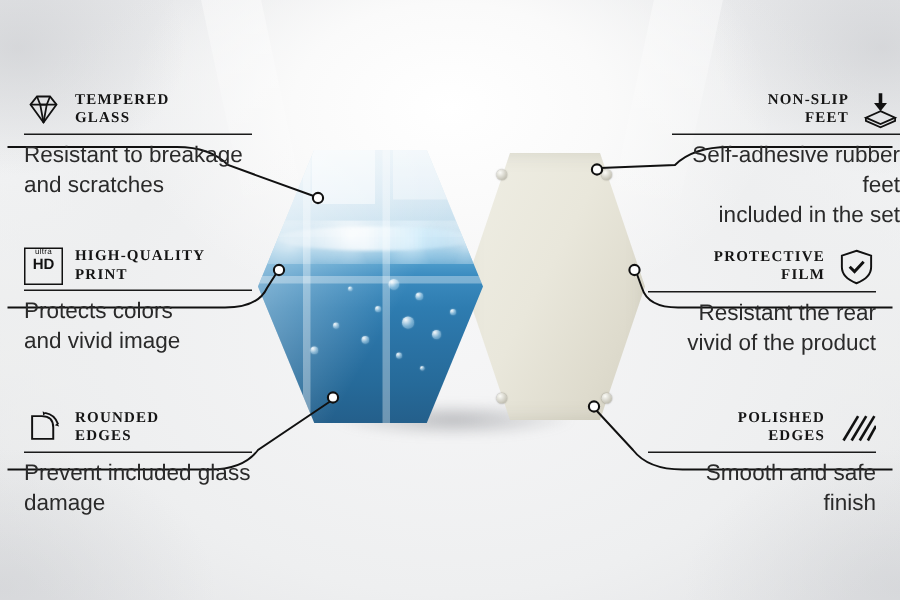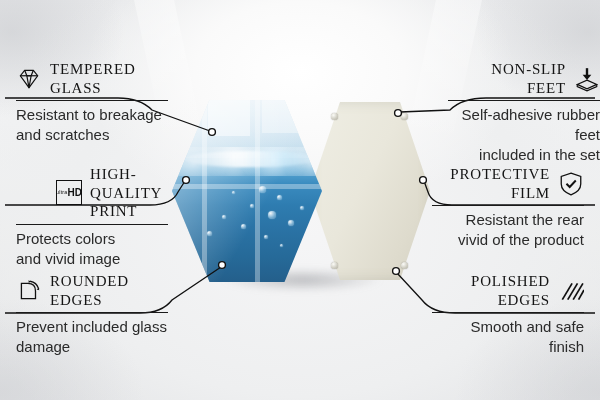--- a/index.html
+++ b/index.html
@@ -90,35 +90,35 @@
     background:radial-gradient(ellipse 50% 50% at 50% 50%, rgba(108,110,116,.40), rgba(108,110,116,0) 70%);
     filter:blur(3px);
   }
 
   
   .callout{position:absolute;}
   .callout .head{display:flex;align-items:center;gap:8px;}
   .callout.right .head{flex-direction:row-reverse;}
   .title{
     font-family:"Liberation Serif", serif;
-    font-size:15px;font-weight:normal;color:#141414;
+    font-size:10px;font-weight:bold;color:#141414;
     letter-spacing:.8px;line-height:1.24;text-transform:uppercase;
   }
   .callout.right .title{text-align:right;}
   .rule{height:0;border-top:1.3px solid #1a1a1a;margin:3px 0 4px;}
   .desc{
     font-family:Liberation Sans, sans-serif;
     font-size:15px;color:#2a2a2a;line-height:1.32;
   }
   .callout.right .desc{text-align:right;}
   .ico{width:26px;height:26px;flex:0 0 26px;display:block;}
   .ultrahd{
     width:24px;height:23px;flex:0 0 24px;border:1.4px solid #111;
-    display:flex;flex-direction:row;align-items:center;justify-content:center;
-    font-family:"Liberation Sans", sans-serif;color:#111;line-height:1;margin-left:40px;
+    display:flex;flex-direction:column;align-items:center;
+    font-family:"Liberation Sans", sans-serif;color:#111;line-height:1;
   }
   .ultrahd .u{font-size:5.4px;letter-spacing:.2px;margin-bottom:1px;}
   .ultrahd .hd{font-size:10px;font-weight:bold;}
 
   svg.lines{position:absolute;left:0;top:0;width:600px;height:400px;pointer-events:none;}
 </style>
 </head>
 <body>
 
 <div id="stage">

